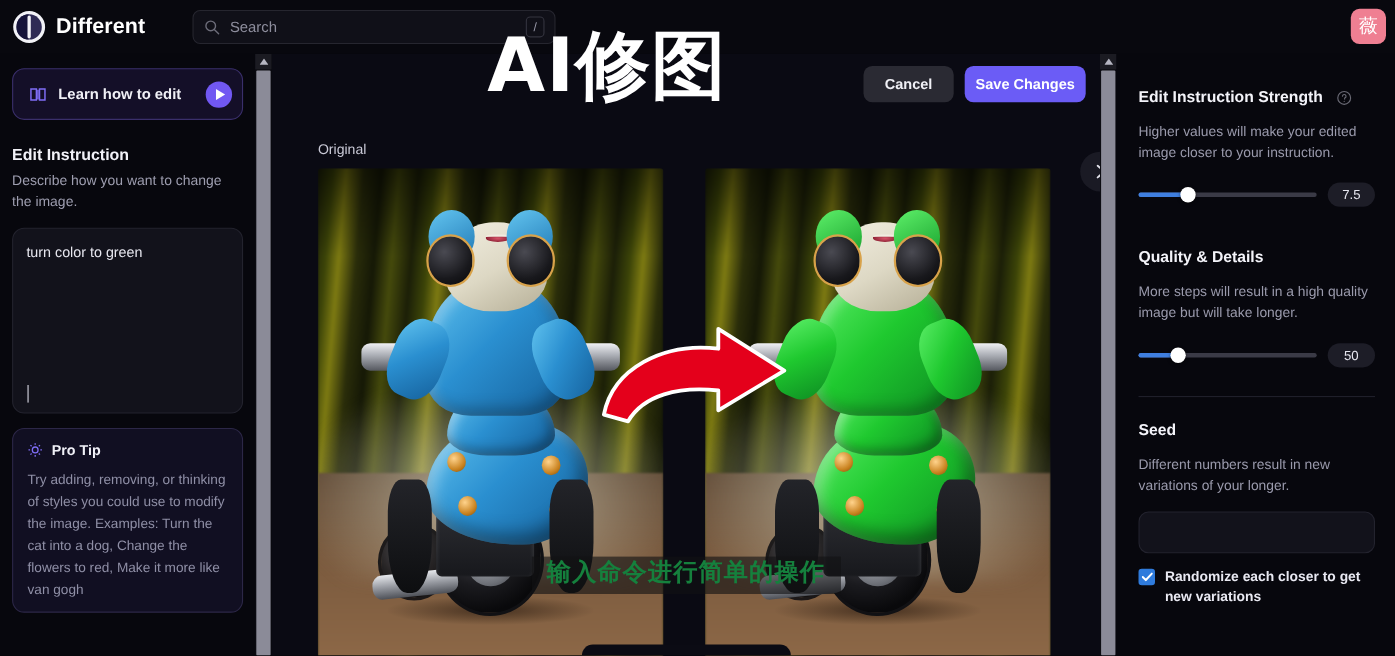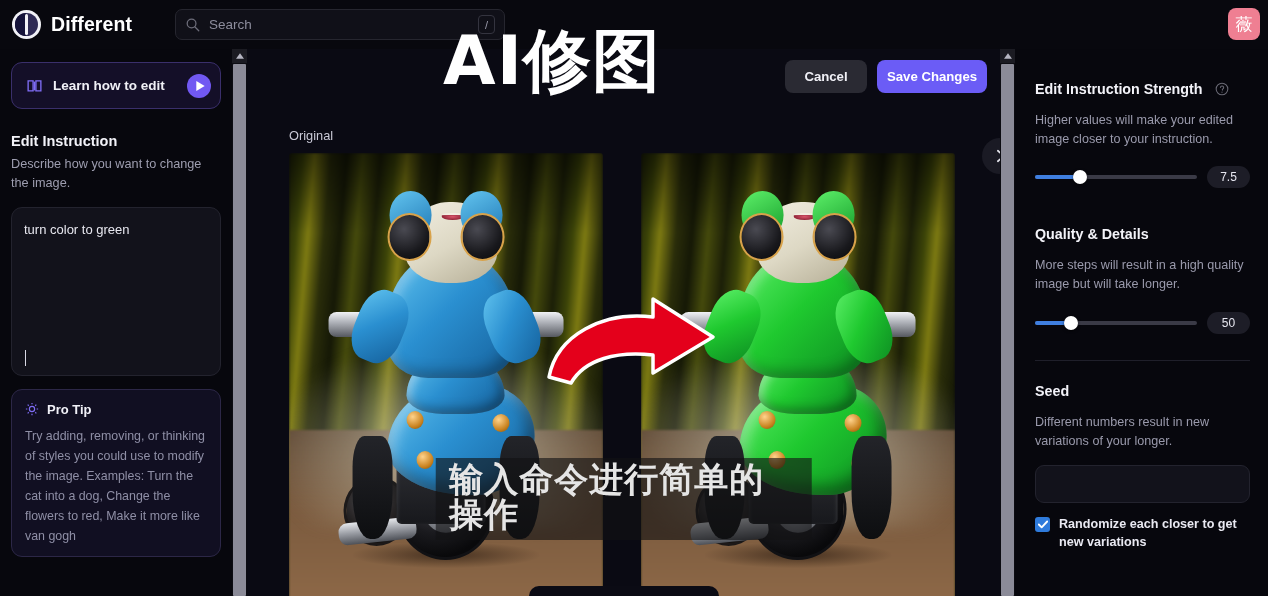--- a/index.html
+++ b/index.html
@@ -310,22 +310,22 @@
     pointer-events: none;
   }
   .caption-band {
     position: absolute; left: 50%; transform: translateX(-50%);
     bottom: 56px;
     background: rgba(18,18,20,.62);
     padding: 4px 14px 7px 14px;
     z-index: 15;
   }
   .caption-band span {
-    font-size: 34px; font-weight: bold; color: #e5e5e5;
-    font-family: Liberation Serif, serif;
+    font-size: 22px; font-weight: bold; color: #15803d;
+    font-family: Liberation Mono, monospace;
     letter-spacing: 1px; line-height: 1.05;
     display: block;
   }
 
   .next-btn {
     position: absolute; right: -18px; top: 89px;
     width: 36px; height: 36px; border-radius: 50%;
     background: #1a1a24;
     display: flex; align-items: center; justify-content: center;
     z-index: 16; cursor: pointer;

